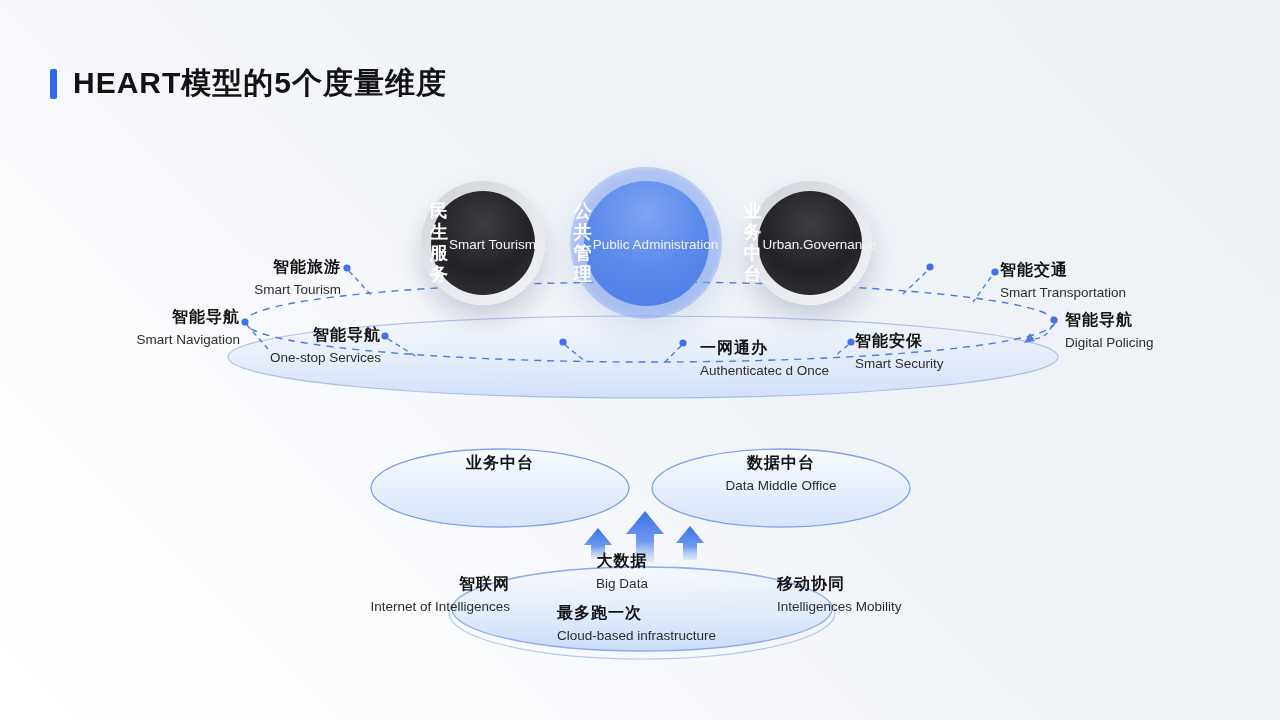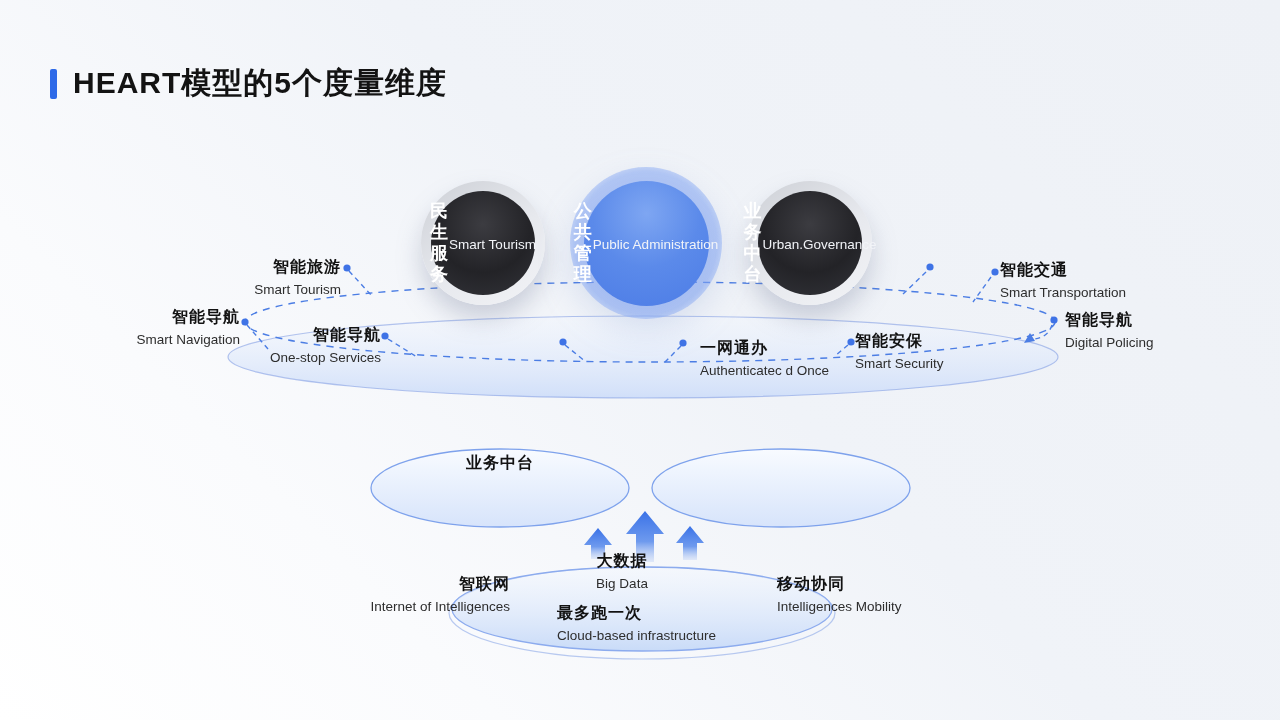--- a/index.html
+++ b/index.html
@@ -157,20 +157,24 @@
     <span class="en">Smart Transportation</span>
   </div>
   <div class="lbl" style="left:1065px;top:310px">
     <span class="zh">智能导航</span>
     <span class="en">Digital Policing</span>
   </div>
 
   <div class="lbl ctr" style="left:380px;top:453px;width:240px">
     <span class="zh">业务中台</span>
   </div>
+  <div class="lbl ctr" style="left:661px;top:453px;width:240px">
+    <span class="zh">数据中台</span>
+    <span class="en">Data Middle Office</span>
+  </div>
 
   <div class="lbl ctr" style="left:552px;top:551px;width:140px">
     <span class="zh">大数据</span>
     <span class="en">Big Data</span>
   </div>
   <div class="lbl ra" style="right:770px;top:574px">
     <span class="zh">智联网</span>
     <span class="en">Internet of Intelligences</span>
   </div>
   <div class="lbl" style="left:777px;top:574px">

